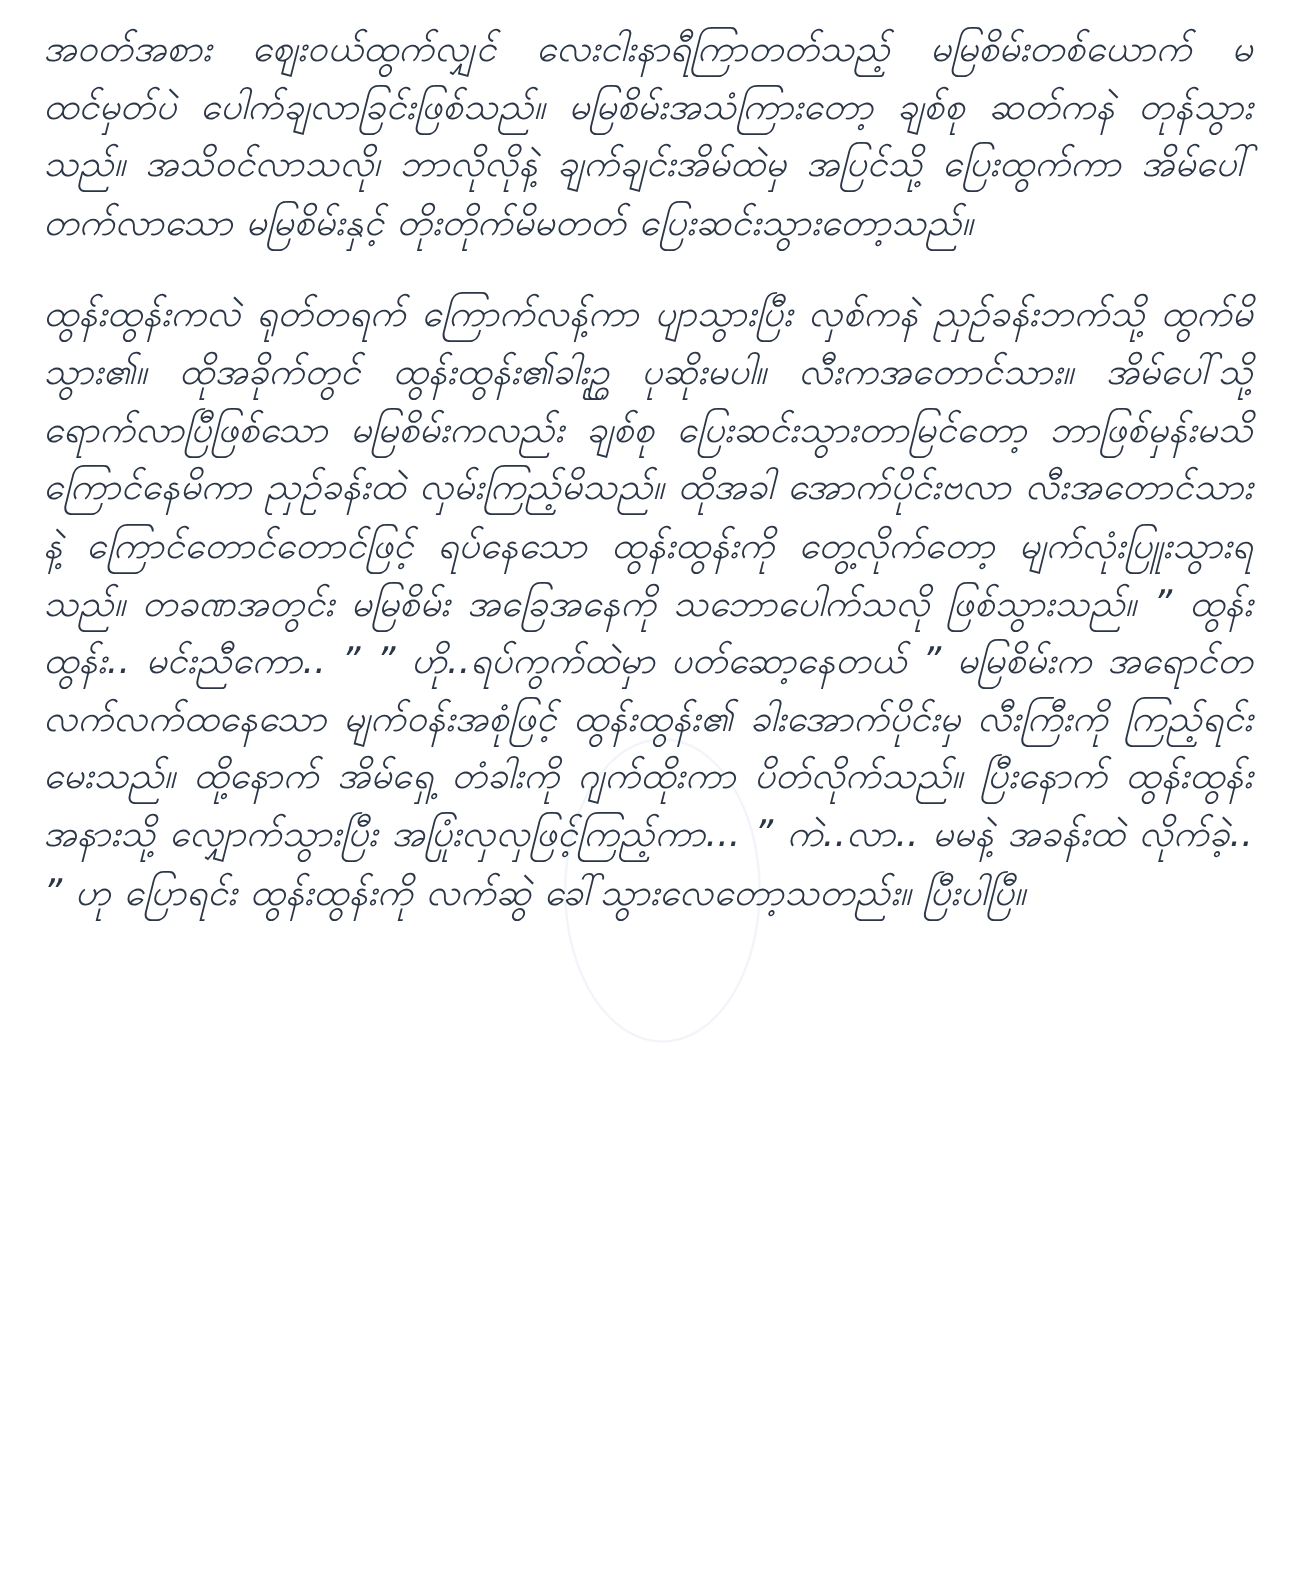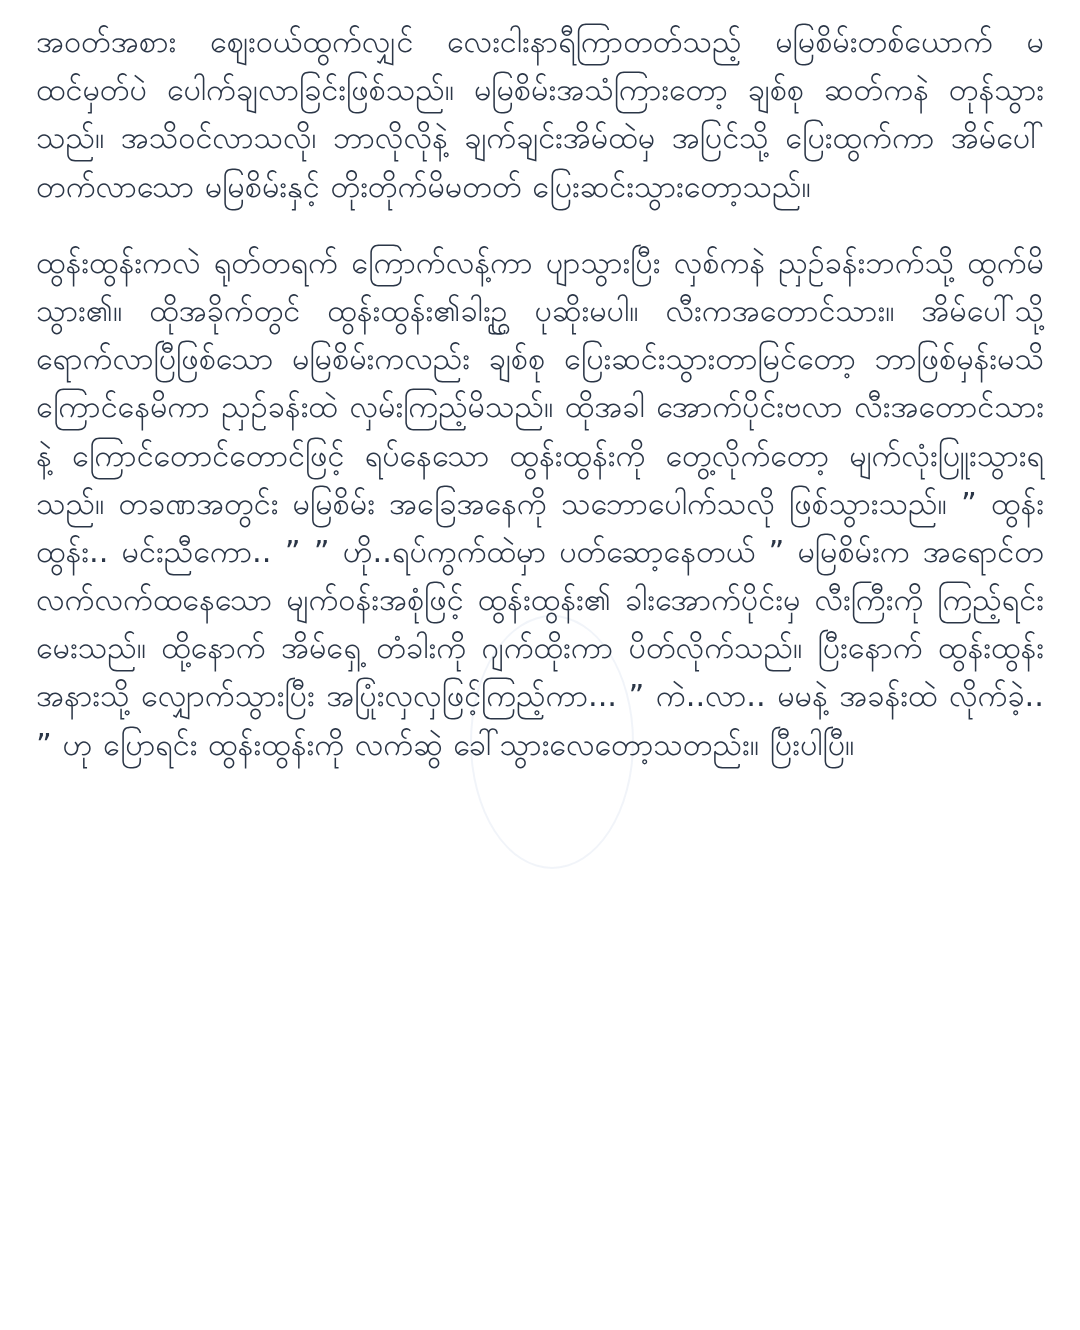--- a/index.html
+++ b/index.html
@@ -14,20 +14,21 @@
     color: #2b3647;
     overflow: hidden;
   }
   .page {
     position: relative;
     width: 1080px;
     height: 992px;
     box-sizing: border-box;
     padding: 18px 36px 20px 36px;
     background: #ffffff;
+    font-style: italic;
   }
   .watermark {
     position: absolute;
     left: 470px;
     top: 615px;
     width: 160px;
     height: 250px;
     border-radius: 50%;
     border: 2px solid rgba(120, 150, 200, 0.10);
     pointer-events: none;

